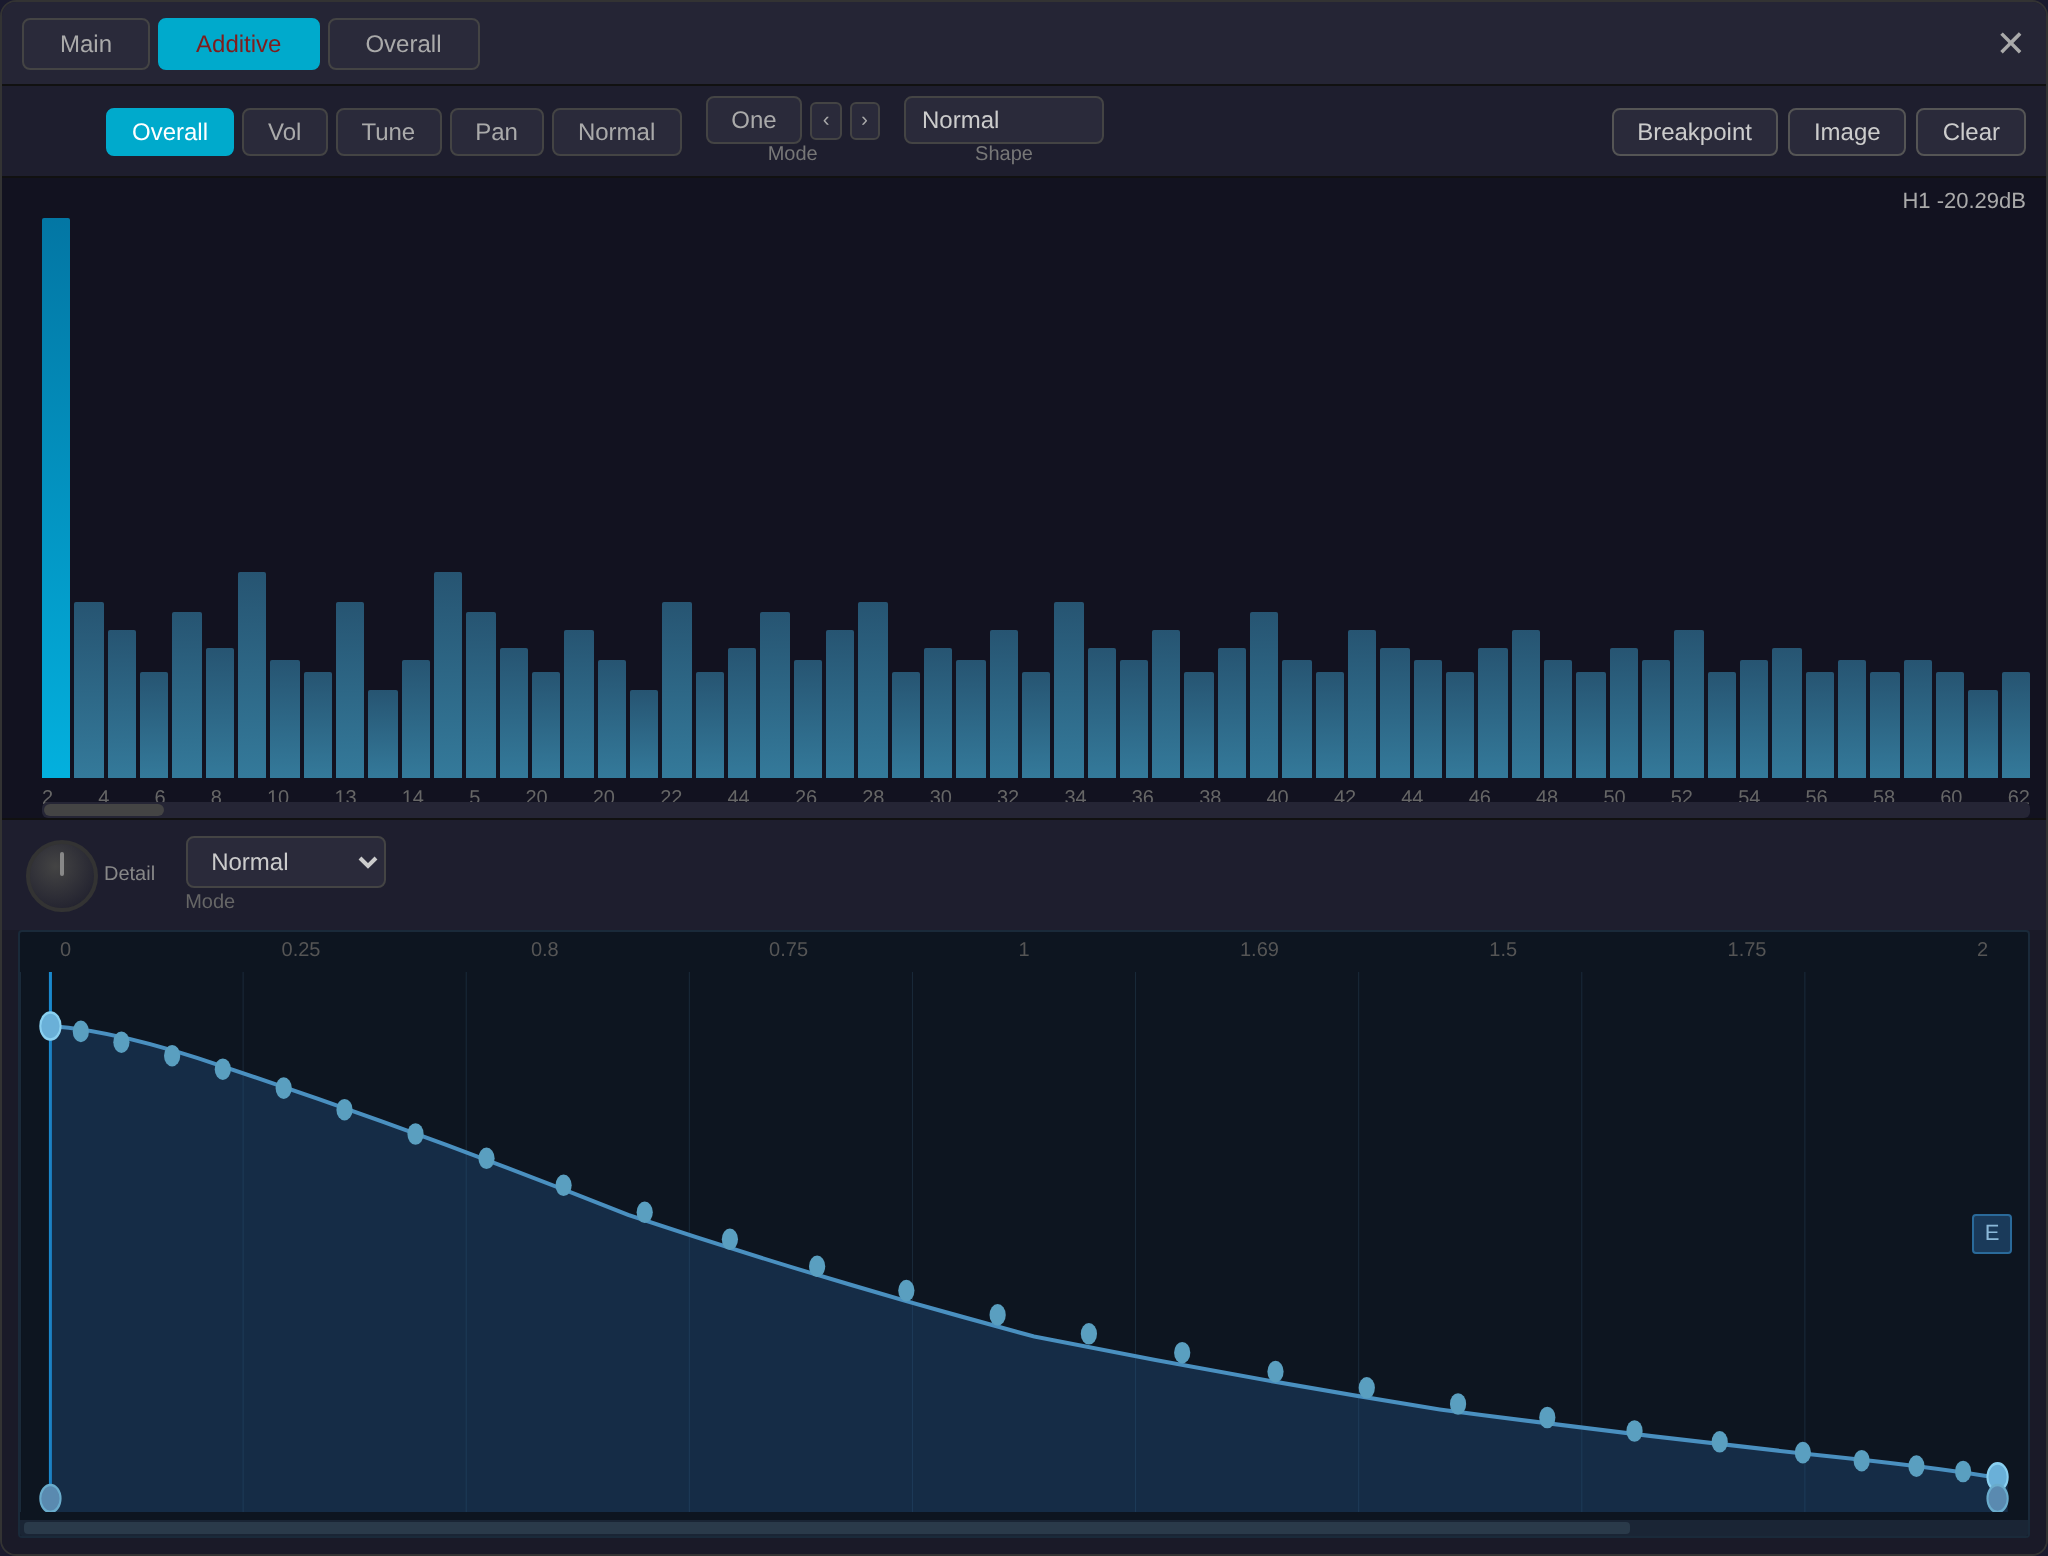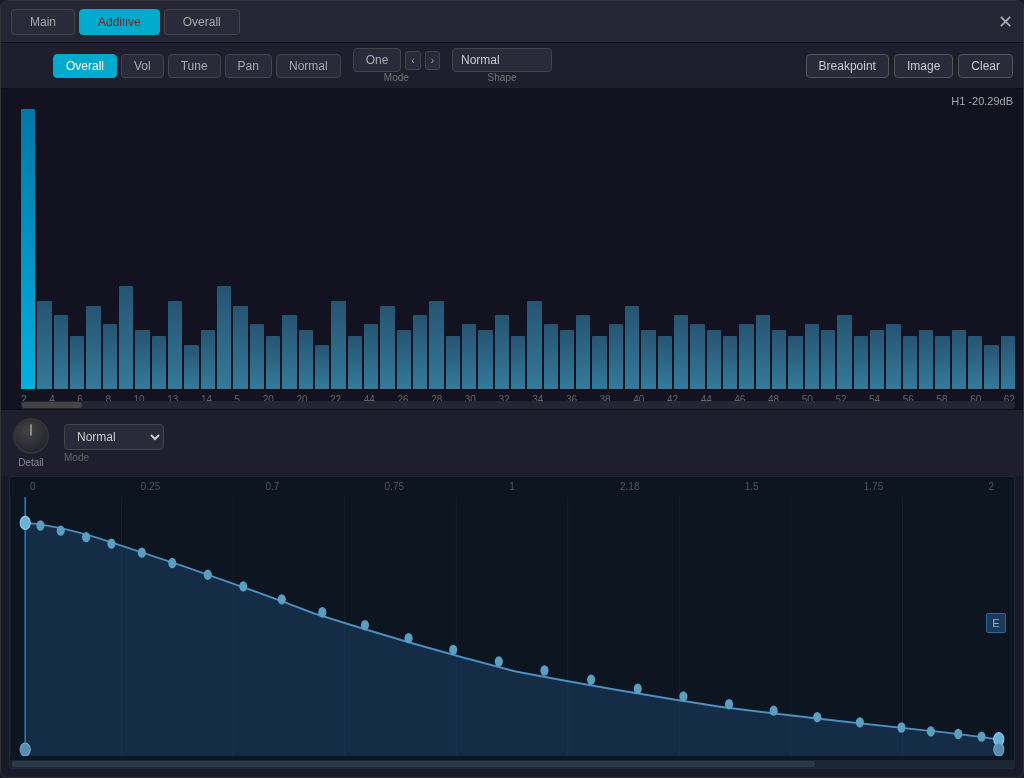--- a/index.html
+++ b/index.html
@@ -206,21 +206,21 @@
     .detail-toolbar {
       display: flex;
       align-items: center;
       padding: 8px 12px;
       background: #1e1e2e;
       gap: 15px;
       border-top: 1px solid #111;
     }
     .knob-container {
       display: flex;
-      flex-direction: column;
+      flex-direction: row;
       align-items: center;
       gap: 3px;
     }
     .knob {
       width: 36px;
       height: 36px;
       border-radius: 50%;
       background: radial-gradient(circle at 40% 35%, #444, #1a1a2a);
       border: 2px solid #333;
       position: relative;
@@ -489,24 +489,24 @@
           <option>Log</option>
         </select>
         <span class="mode-select-label">Mode</span>
       </div>
     </div>
 
     <div class="envelope-area">
       <div class="env-x-axis" id="env-x-axis">
           <span>0</span>
           <span>0.25</span>
-          <span>0.7</span>
+          <span>0.8</span>
           <span>0.75</span>
           <span>1</span>
-          <span>2.18</span>
+          <span>1.69</span>
           <span>1.5</span>
           <span>1.75</span>
           <span>2</span>
         </div>
       <div class="env-canvas">
         <svg width="100%" height="100%" viewBox="0 0 990 200" preserveAspectRatio="none">
 
           <rect width="990" height="200" fill="#0d1520"></rect>
 
           <line x1="0" y1="0" x2="0" y2="200" stroke="#1a2a3a" stroke-width="1"></line>

